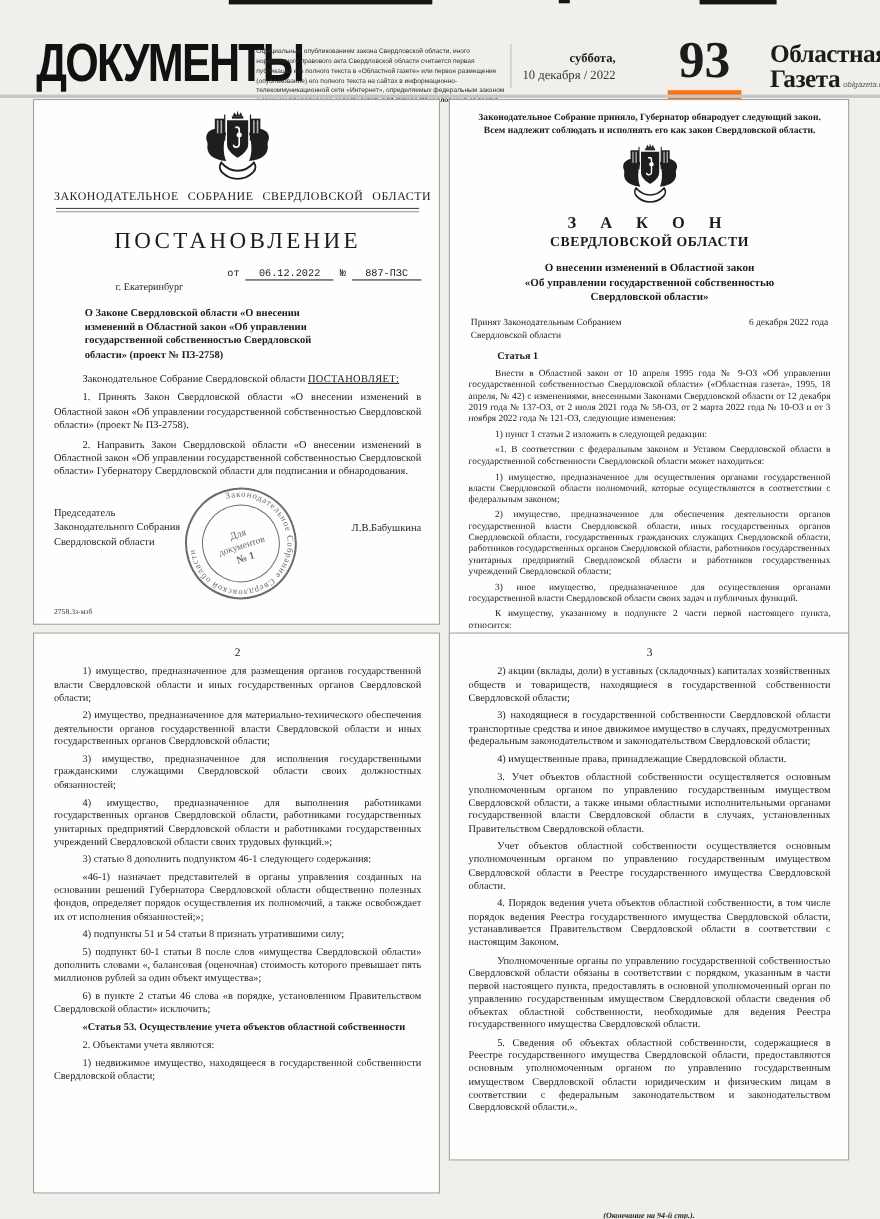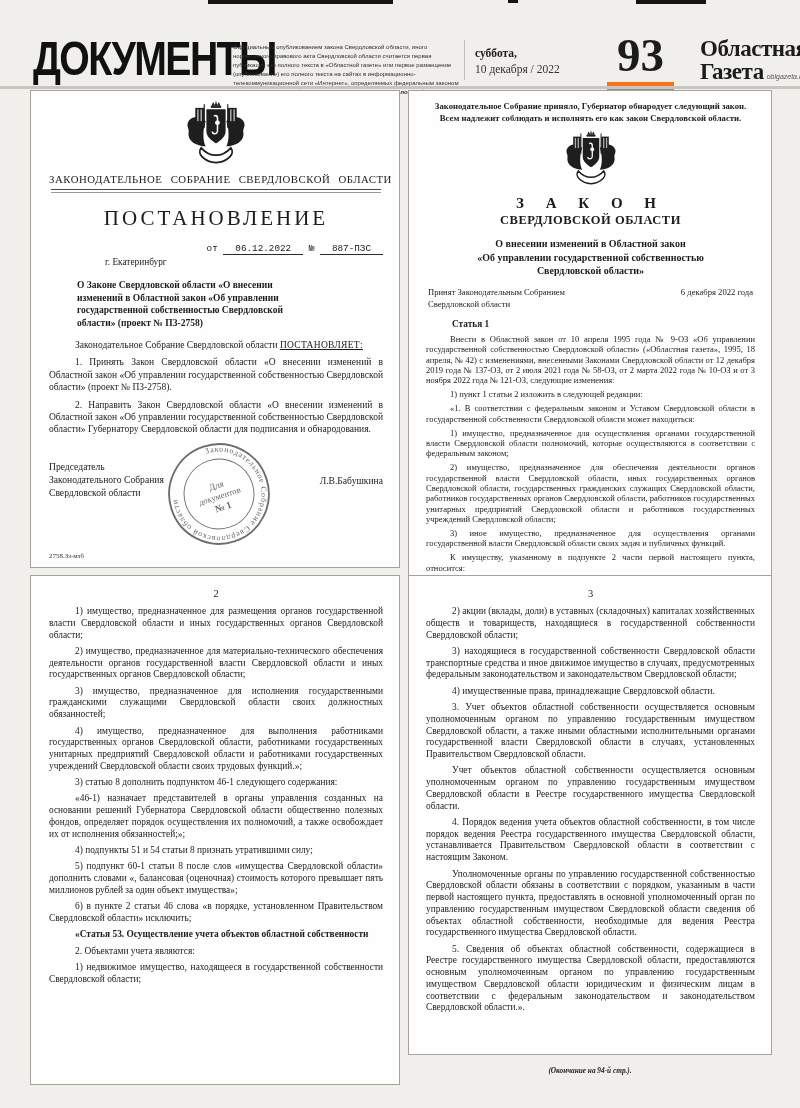--- a/index.html
+++ b/index.html
@@ -7,21 +7,21 @@
   .page{position:relative;width:800px;height:1108px;background:#f1efeb;overflow:hidden;margin:0 auto;}
   .artifact{position:absolute;background:#141414;}
 
   
   .masthead{position:absolute;top:30px;left:0;width:711px;height:56px;}
   .section-title{position:absolute;left:33px;top:4px;font-family:"Liberation Sans","DejaVu Sans",sans-serif;
     font-weight:700;font-size:49px;line-height:1;letter-spacing:-2px;transform:scaleX(.80);transform-origin:left top;color:#111;}
   .disclaimer{position:absolute;left:233px;top:13px;width:226px;font-family:"Liberation Sans",sans-serif;
     font-size:6px;line-height:1.5;color:#2e2e2e;}
   .vsep{position:absolute;left:464px;top:10px;height:40px;border-left:1px solid #bdbdbd;}
-  .issue-date{position:absolute;left:475px;top:16px;font-weight:700;font-size:11.5px;line-height:1.35;}
+  .issue-date{position:absolute;left:475px;top:16px;font-weight:700;font-size:11.5px;line-height:1.35;text-align:right;}
   .issue-date .yr{font-weight:400;color:#333;}
   .page-no{position:absolute;left:607px;top:0;font-weight:700;font-size:47px;line-height:1.08;
     border-bottom:8px solid #f97316;padding:0 10px 1px;}
   .brand{position:absolute;left:700px;top:8px;width:100px;font-weight:700;font-size:23px;line-height:.98;letter-spacing:-.5px;}
   .brand .site{font-family:"Liberation Sans",sans-serif;font-weight:400;font-style:italic;font-size:7px;color:#555;margin-left:3px;letter-spacing:0;}
   .hrule{position:absolute;top:86px;left:0;width:800px;height:3px;background:#c7c5c0;}
 
   
   .box{position:absolute;background:#fefefe;border:1px solid #a6a29b;box-sizing:border-box;overflow:hidden;}
   .box-p1{left:30px;top:90px;width:370px;height:478px;padding:8px 16px 8px 18px;}
@@ -56,21 +56,21 @@
   .law-title{text-align:center;font-weight:700;font-size:15px;letter-spacing:9px;margin-top:5px;}
   .law-region{text-align:center;font-weight:700;font-size:12.5px;letter-spacing:.5px;margin:1px 0 9px;}
   .law-subtitle{text-align:center;font-weight:700;font-size:10px;line-height:1.32;white-space:pre-line;margin:0 0 10px;}
   .adopted-row{display:flex;justify-content:space-between;align-items:flex-start;font-size:8.6px;line-height:1.35;margin:0 2px 9px;}
   .adopted-left{white-space:pre-line;}
   .article-heading{font-weight:700;font-size:9.3px;margin:0 0 5px;text-indent:26px;}
   .law-body .para{font-size:8.5px;line-height:1.21;margin-bottom:3.8px;text-indent:24px;}
 
   
   .pg-no{text-align:center;font-size:10.5px;margin:0 0 7px;}
-  .continuation{position:absolute;left:408px;top:1066px;width:364px;text-align:center;
+  .continuation{position:absolute;left:408px;top:1100px;width:364px;text-align:center;
     font-style:italic;font-weight:700;font-size:7.3px;color:#222;}
 
   .stamp-text{font-family:"Liberation Serif",serif;fill:#474747;}
 </style>
 </head>
 <body>
 
 <svg width="0" height="0" style="position:absolute">
   <symbol id="coat-symbol" viewBox="0 0 100 96">
     <g fill="#1e1e1e">

